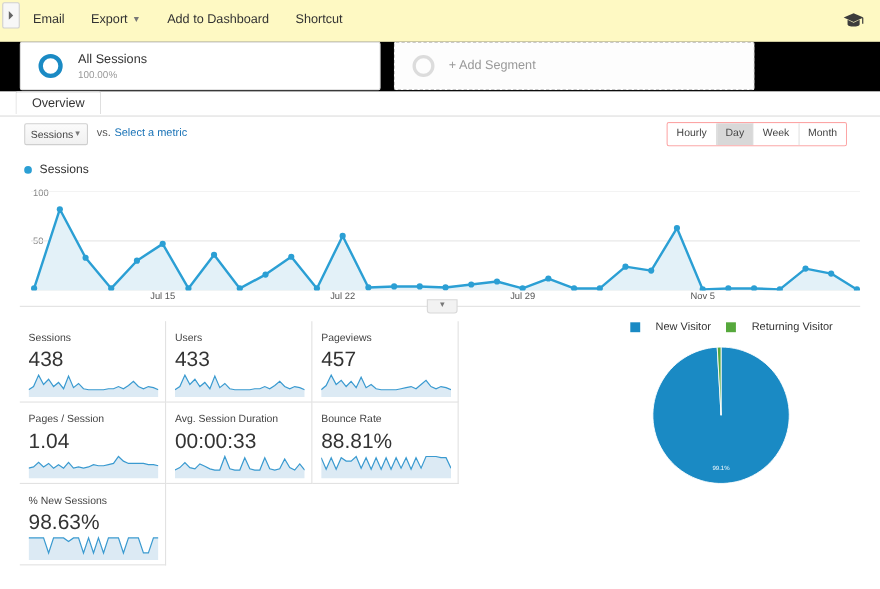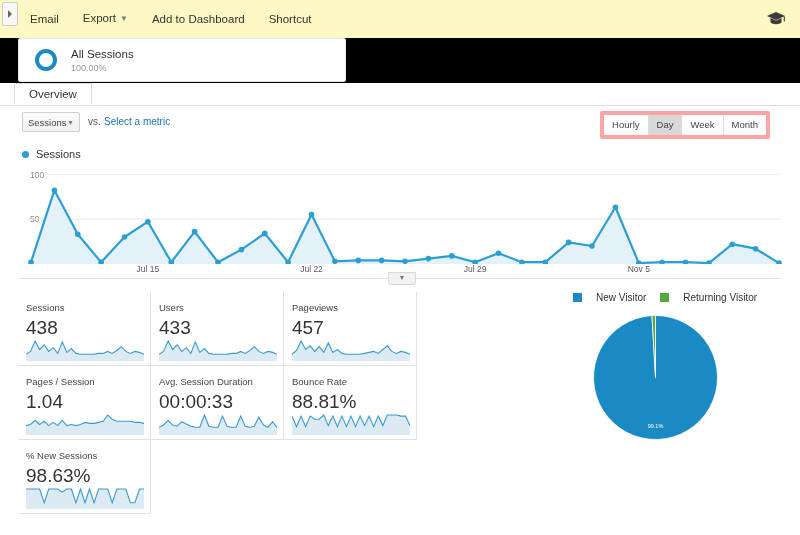--- a/index.html
+++ b/index.html
@@ -134,21 +134,21 @@
     position: absolute; left: 88px; top: 6px;
     font-size: 10px; color: #555;
   }
   .sel-metric {
     position: absolute; left: 104px; top: 6px;
     font-size: 10px; color: #1a73b7;
   }
   .granbtns {
     position: absolute; right: 30px; top: 1px;
     display: flex;
-    border: 4px solid #fca5a5;
+    border: 1px solid #fca5a5;
     border-radius: 2px;
     overflow: hidden;
     height: 20px;
     background: #fff;
   }
   .granbtn {
     font-size: 9.5px; color: #444;
     padding: 0 8px;
     line-height: 19px;
     border-right: 1px solid #dcdcdc;
@@ -288,20 +288,24 @@
     </div>
   </div>
 
   <div class="segbar">
     <div class="seg-card seg-all">
       <div class="ring"></div>
       <div class="seg-txt">
         <div class="seg-name">All Sessions</div>
         <div class="seg-pct">100.00%</div>
       </div>
+    </div>
+    <div class="seg-card seg-add">
+      <div class="ring grey"></div>
+      <div class="seg-add-label">+ Add Segment</div>
     </div>
   </div>
 
   <div class="tabstrip">
     <div class="tab">
       <span>Overview</span>
     </div>
   </div>
 
   <div class="metricrow">

